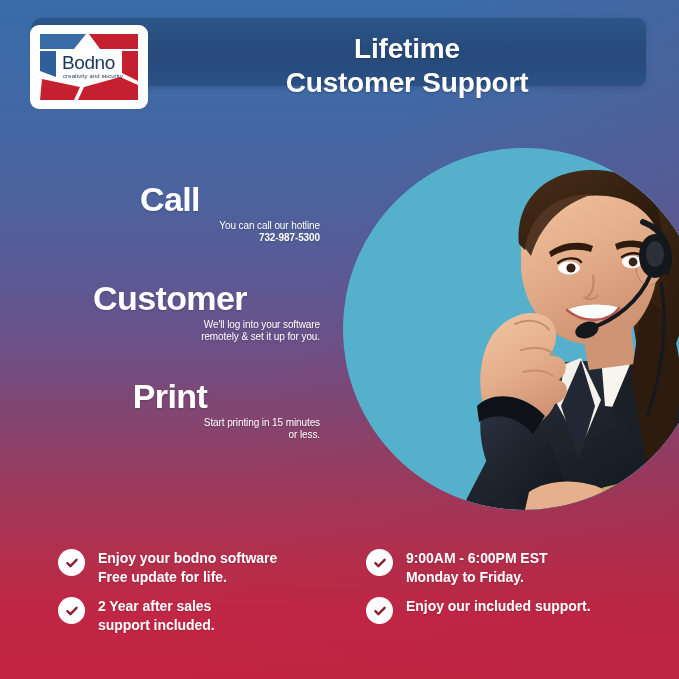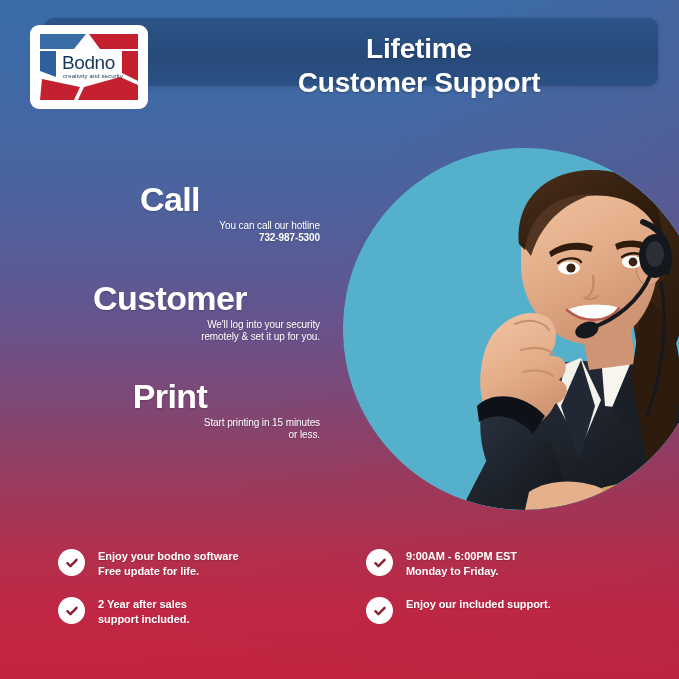--- a/index.html
+++ b/index.html
@@ -37,21 +37,21 @@
     width:362px; height:362px;
     border-radius:50%;
     background:#55b0cc;
     overflow:hidden;
   }
   #photo-clip { position:absolute; inset:0; }
 
   
   #header-bar {
     position:absolute;
-    left:44px; top:18px;
+    left:32px; top:18px;
     width:614px; height:68px;
     background:linear-gradient(180deg,#2b5589 0%,#27497a 55%,#2b5185 100%);
     border-radius:9px;
     box-shadow:0 2px 6px rgba(0,0,0,0.13);
   }
   #header-title {
     position:absolute;
     left:140px; top:14px;
     width:470px;
     text-align:center;
@@ -146,21 +146,21 @@
     border-radius:50%;
     background:#ffffff;
     display:flex;
     align-items:center;
     justify-content:center;
     margin-top:1px;
   }
   .check-circle svg { display:block; }
   .check-text {
     color:#ffffff;
-    font-size:11px;
+    font-size:14px;
     font-weight:bold;
     line-height:1.38;
     letter-spacing:-0.05px;
     text-shadow:0 1px 1px rgba(0,0,0,0.16);
     padding-top:1px;
   }
 </style>
 </head>
 <body>
 
@@ -287,21 +287,21 @@
   <div class="f-title">Call</div>
   <div class="f-sub">
     <div>You can call our hotline</div>
     <div style="font-weight:bold;">732-987-5300</div>
   </div>
 </div>
 
 <div class="feature" id="feature-support">
   <div class="f-title">Customer</div>
   <div class="f-sub">
-    <div>We'll log into your security</div>
+    <div>We'll log into your software</div>
     <div>remotely &amp; set it up for you.</div>
   </div>
 </div>
 
 <div class="feature" id="feature-print">
   <div class="f-title">Print</div>
   <div class="f-sub">
     <div>Start printing in 15 minutes</div>
     <div>or less.</div>
   </div>

